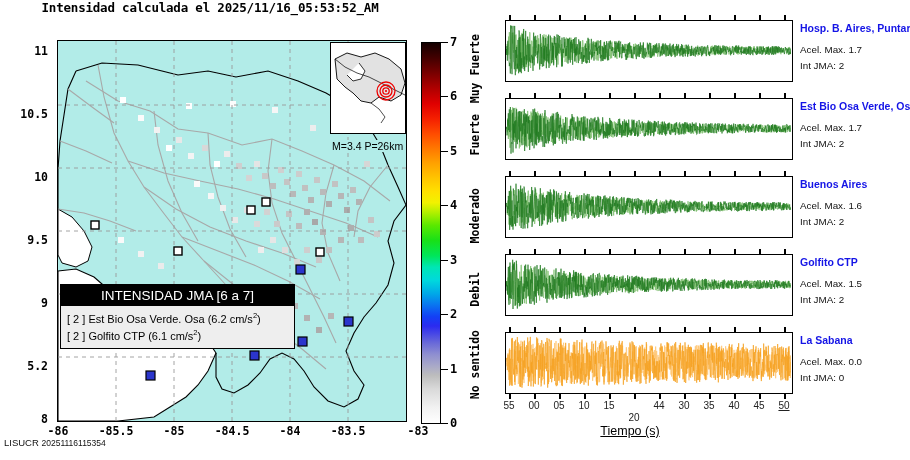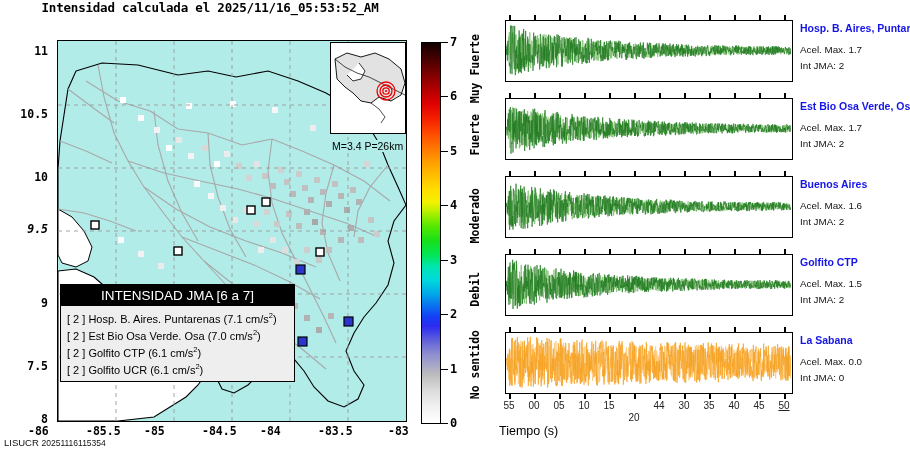--- a/index.html
+++ b/index.html
@@ -9,21 +9,21 @@
 
   
   #map-title{left:0;top:22;width:420px;text-align:center;
     font-family:"DejaVu Sans Mono",monospace;font-weight:bold;font-size:12.5px;letter-spacing:-0.2px;}
   #map-frame{left:57px;top:40px;width:350px;height:382px;border:1.3px solid #000;
     background:#b2ece8;box-sizing:border-box;overflow:hidden;}
   #map-svg{position:absolute;left:0;top:0;}
 
   .ytick{position:absolute;right:0;width:48px;text-align:right;
     font-family:"DejaVu Sans Mono",monospace;font-weight:bold;font-size:11.5px;}
-  .xtick{position:absolute;top:424px;width:60px;text-align:left;
+  .xtick{position:absolute;top:424px;width:60px;text-align:center;
     font-family:"DejaVu Sans Mono",monospace;font-weight:bold;font-size:11.5px;}
 
   
   #inset{left:330px;top:42px;width:76px;height:92px;border:1.2px solid #000;
     background:#ffffff;box-sizing:border-box;overflow:hidden;}
   #inset-cap{left:331px;top:140px;font-size:10.5px;font-family:"Liberation Sans",sans-serif;
     background:#b2ece8;padding:0 1px;white-space:nowrap;}
 
   
   #legend{left:60px;top:284px;width:235px;background:#eeeeee;border:1px solid #000;
@@ -53,21 +53,21 @@
     white-space:nowrap;transform-origin:center;}
 
   
   .sg-box{position:absolute;left:505px;width:288px;height:62px;border:1.4px solid #000;
     background:#fff;box-sizing:border-box;overflow:hidden;}
   .sg-name{position:absolute;left:800px;font-size:10.5px;font-weight:bold;color:#1414e6;
     white-space:nowrap;}
   .sg-meta{position:absolute;left:800px;font-size:9.8px;color:#111;white-space:nowrap;}
   .sg-xtick{position:absolute;width:2px;height:5px;background:#000;}
   .sg-xlab{position:absolute;width:22px;text-align:center;font-size:10px;color:#222;}
-  #tiempo{position:absolute;left:499px;top:424px;width:288px;text-align:left;font-size:12.5px;}
+  #tiempo{position:absolute;left:486px;top:424px;width:288px;text-align:center;font-size:12.5px;text-decoration:underline;}
 
   #footer{left:4px;top:437px;font-size:9.5px;color:#111;}
   #footer .code{font-size:8.5px;}
 </style>
 </head>
 <body>
 
 <div class="abs" id="map-title">Intensidad calculada el 2025/11/16_05:53:52_AM</div>
 
 <div class="abs" id="map-frame">
@@ -208,23 +208,23 @@
       <rect x="45" y="252" width="9" height="9"></rect>
       <rect x="88" y="330" width="9" height="9"></rect>
       <rect x="140" y="250" width="9" height="9"></rect>
     </g>
   </svg>
 </div>
 
 <div class="abs ytick" style="top:44px;left:0;">11</div>
 <div class="abs ytick" style="top:107px;left:0;">10.5</div>
 <div class="abs ytick" style="top:170px;left:0;">10</div>
-<div class="abs ytick" style="top:222px;left:0;font-style:italic;">9.5</div>
+<div class="abs ytick" style="top:233px;left:0;">9.5</div>
 <div class="abs ytick" style="top:296px;left:0;">9</div>
-<div class="abs ytick" style="top:359px;left:0;">7.5</div>
+<div class="abs ytick" style="top:359px;left:0;">5.2</div>
 <div class="abs ytick" style="top:412px;left:0;">8</div>
 
 <div class="abs xtick" style="left:28px;">-86</div>
 <div class="abs xtick" style="left:86px;">-85.5</div>
 <div class="abs xtick" style="left:144px;">-85</div>
 <div class="abs xtick" style="left:202px;">-84.5</div>
 <div class="abs xtick" style="left:260px;">-84</div>
 <div class="abs xtick" style="left:318px;">-83.5</div>
 <div class="abs xtick" style="left:388px;">-83</div>
 
@@ -244,36 +244,26 @@
     </g>
   </svg>
 </div>
 <div class="abs" id="inset-cap">M=3.4 P=26km</div>
 
 <div class="abs" id="legend">
   <div id="legend-head">INTENSIDAD JMA [6 a 7]</div>
   <div id="legend-body">
     <div class="leg-row">
       <span>[ 2 ]</span>
-      <span>Hosp. B. Aires. Puntarenas</span>
-      <span>(7.1 cm/s</span><sup>2</sup><span>)</span>
-    </div>
-    <div class="leg-row">
-      <span>[ 2 ]</span>
       <span>Est Bio Osa Verde. Osa</span>
-      <span>(7.0 cm/s</span><sup>2</sup><span>)</span>
+      <span>(6.2 cm/s</span><sup>2</sup><span>)</span>
     </div>
     <div class="leg-row">
       <span>[ 2 ]</span>
       <span>Golfito CTP</span>
-      <span>(6.1 cm/s</span><sup>2</sup><span>)</span>
-    </div>
-    <div class="leg-row">
-      <span>[ 2 ]</span>
-      <span>Golfito UCR</span>
       <span>(6.1 cm/s</span><sup>2</sup><span>)</span>
     </div>
   </div>
 </div>
 
 <div class="abs" id="cbar"></div>
 <div class="cbtick" style="top:42px;"></div>
 <div class="cbtick" style="top:96px;"></div>
 <div class="cbtick" style="top:151px;"></div>
 <div class="cbtick" style="top:205px;"></div>

